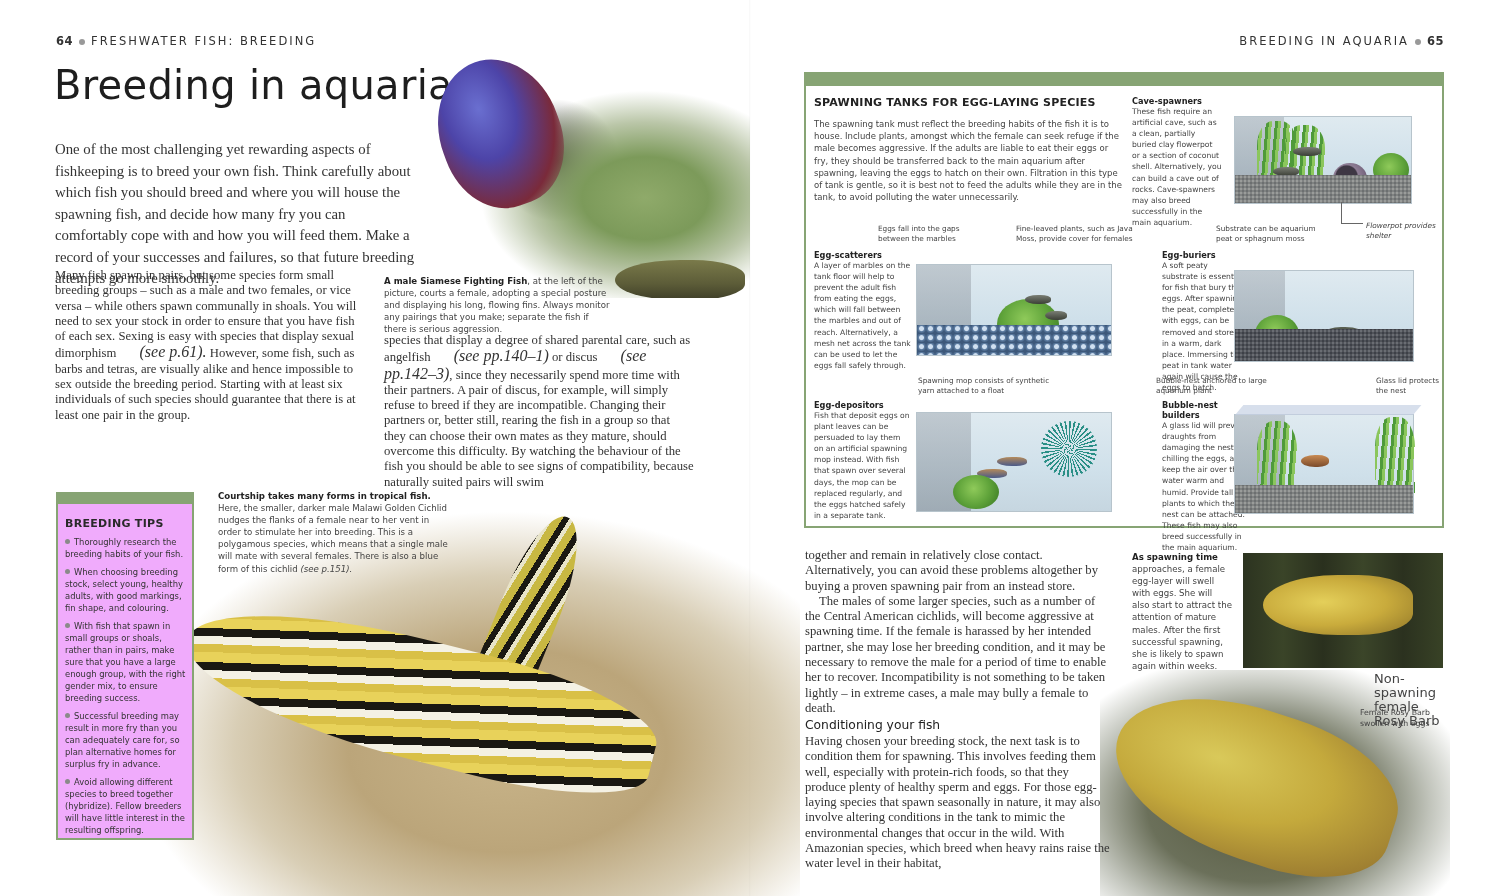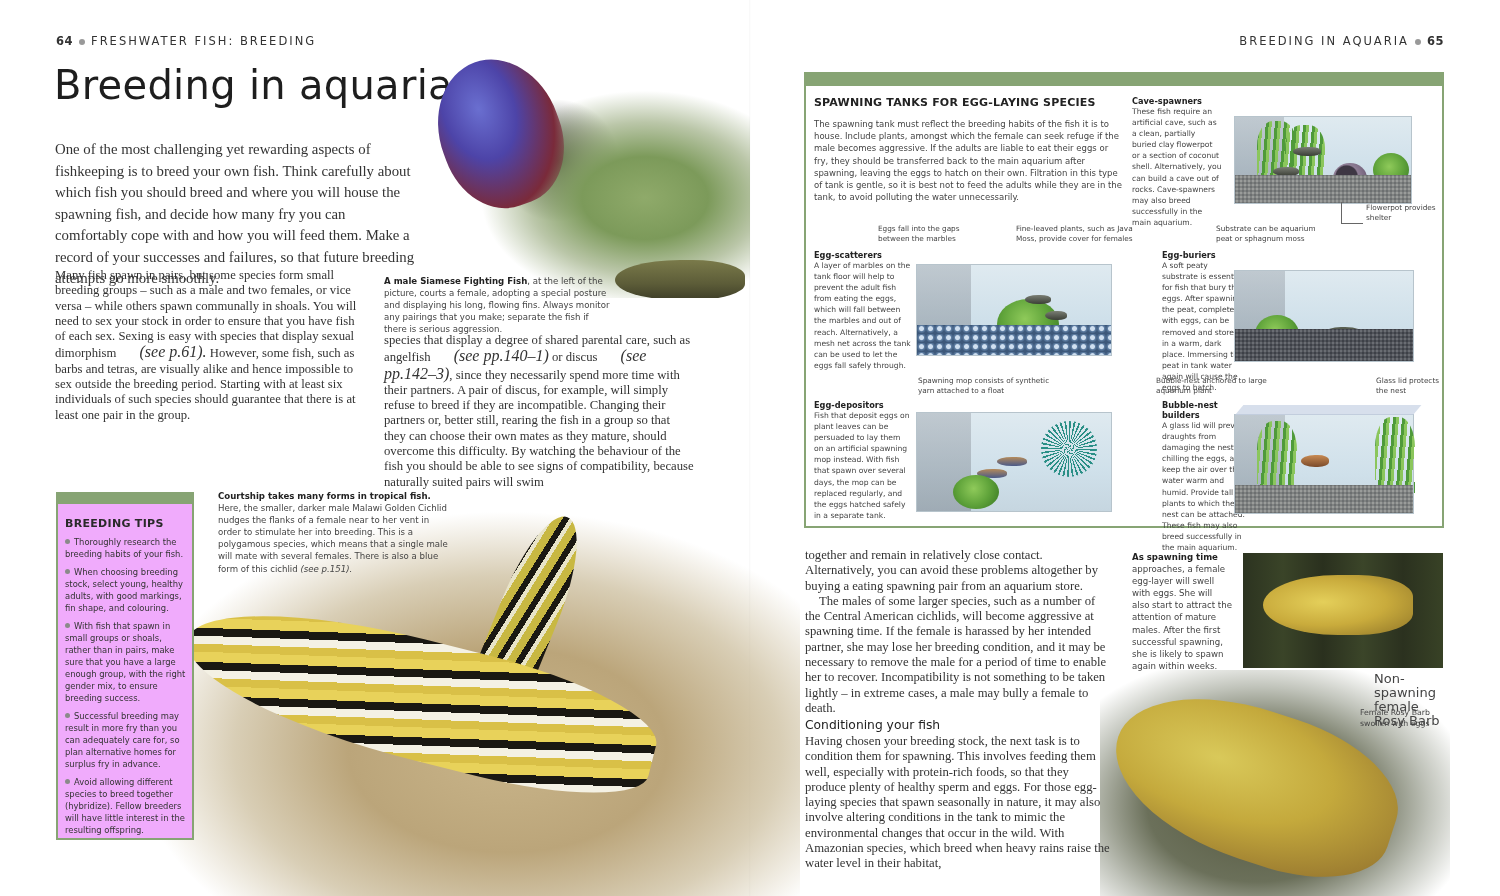--- a/index.html
+++ b/index.html
@@ -153,21 +153,21 @@
   <div class="tank" style="left:428px; top:42px; width:178px; height:88px;">
     <div class="back"></div>
     <div class="plant-tall" style="left:22px; bottom:20px; height:62px;"></div>
     <div class="plant-tall" style="left:50px; bottom:20px; height:58px;"></div>
     <div class="tiny-fish" style="left:58px; top:30px; width:28px;"></div>
     <div class="tiny-fish" style="left:38px; top:50px; width:26px;"></div>
     <div class="pot" style="left:98px; top:46px;"></div>
     <div class="plant-ball" style="left:138px; top:36px; width:36px; height:34px;"></div>
     <div class="floor floor-gravel"></div>
   </div>
-  <div class="abs callout" style="left:560px; top:129px; width:80px;">Flowerpot provides shelter</div>
+  <div class="abs callout" style="left:560px; top:147px; width:80px;font-style:italic;">Flowerpot provides shelter</div>
   <div class="leader" style="left:535px; top:128px; width:22px; height:22px; border-left-width:1px; border-bottom-width:1px;"></div>
   <div class="abs callout" style="left:410px; top:150px; width:108px;">Substrate can be aquarium peat or sphagnum moss</div>
 
   <div class="abs callout" style="left:72px; top:150px; width:110px;">Eggs fall into the gaps between the marbles</div>
   <div class="abs callout" style="left:210px; top:150px; width:130px;">Fine-leaved plants, such as Java Moss, provide cover for females</div>
   <div class="abs" style="left:8px; top:176px; width:98px;">
     <div class="sub-h">Egg-scatterers</div>
     <div class="sub-t">A layer of marbles on the tank floor will help to prevent the adult fish from eating the eggs, which will fall between the marbles and out of reach. Alternatively, a mesh net across the tank can be used to let the eggs fall safely through.</div>
   </div>
   <div class="tank" style="left:110px; top:190px; width:196px; height:92px;">
@@ -212,21 +212,21 @@
     <div class="lid"></div>
     <div class="back"></div>
     <div class="plant-tall" style="left:22px; bottom:20px; height:72px;"></div>
     <div class="plant-tall" style="left:140px; bottom:20px; height:76px;"></div>
     <div class="tiny-fish" style="left:66px; top:40px; width:28px; height:12px; background:linear-gradient(180deg,#c88a52,#7a4a2a);"></div>
     <div class="floor floor-gravel"></div>
   </div>
 </div>
 
 <div class="abs body-col" style="left:805px; top:548px; width:305px;">
-  <p>together and remain in relatively close contact. Alternatively, you can avoid these problems altogether by buying a eating spawning pair from an aquarium store.</p>
+  <p>together and remain in relatively close contact. Alternatively, you can avoid these problems altogether by buying a proven spawning pair from an instead store.</p>
   <p class="indent">The males of some larger species, such as a number of the Central American cichlids, will become aggressive at spawning time. If the female is harassed by her intended partner, she may lose her breeding condition, and it may be necessary to remove the male for a period of time to enable her to recover. Incompatibility is not something to be taken lightly – in extreme cases, a male may bully a female to death.</p>
 </div>
 
 <div class="abs sub-heading-body" style="left:805px; top:718px;">Conditioning your fish</div>
 
 <div class="abs photo barb-photo-large">
   <div class="barb-large"></div>
 </div>
 
 <div class="abs body-col" style="left:805px; top:734px; width:305px;">

